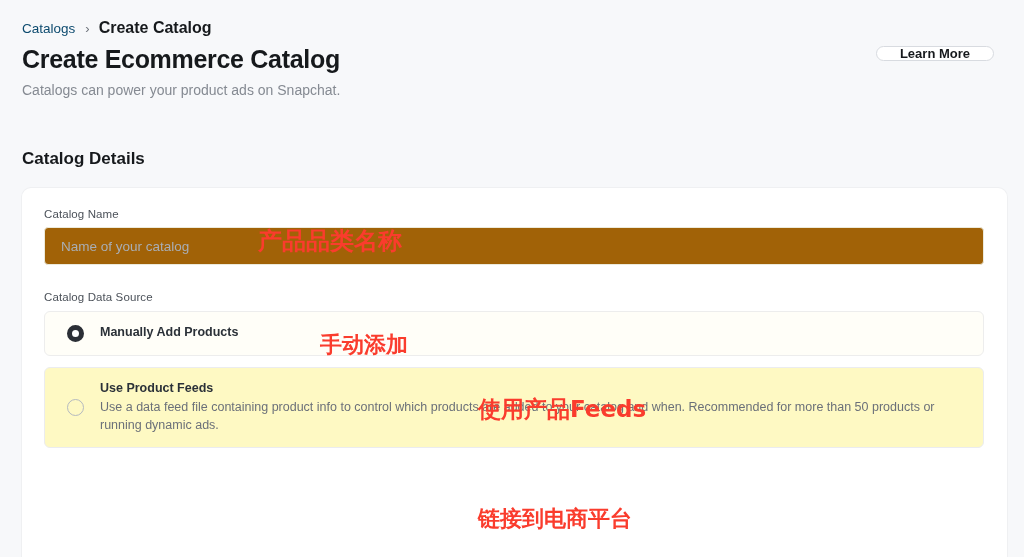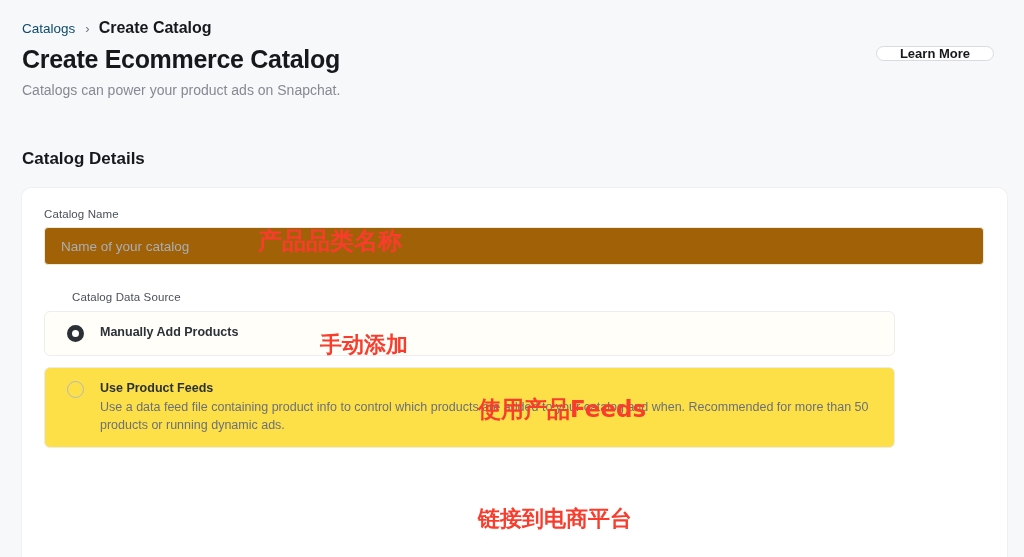--- a/index.html
+++ b/index.html
@@ -105,36 +105,36 @@
     display: block;
   }
   .text-input::placeholder { color: #a9aeb5; }
 
   .source-label {
     font-size: 11.5px;
     color: #4b5159;
     margin-top: 26px;
     margin-bottom: 8px;
     letter-spacing: 0.1px;
-    margin-left: 28px;
   }
 
   .option {
-    width: 851px;
+    width: 940px;
     border-radius: 6px;
     display: flex;
+    align-items: center;
     padding: 13px 16px 13px 16px;
     margin-bottom: 11px;
   }
   .option.selected {
     background: #fffef8;
     border: 1px solid #ededed;
   }
   .option.unselected {
-    background: #fde047;
+    background: #fef9c3;
     border: 1px solid #ebecef;
   }
 
   .radio {
     width: 17px; height: 17px;
     border-radius: 50%;
     flex: 0 0 17px;
     margin-right: 16px;
     margin-left: 6px;
   }

